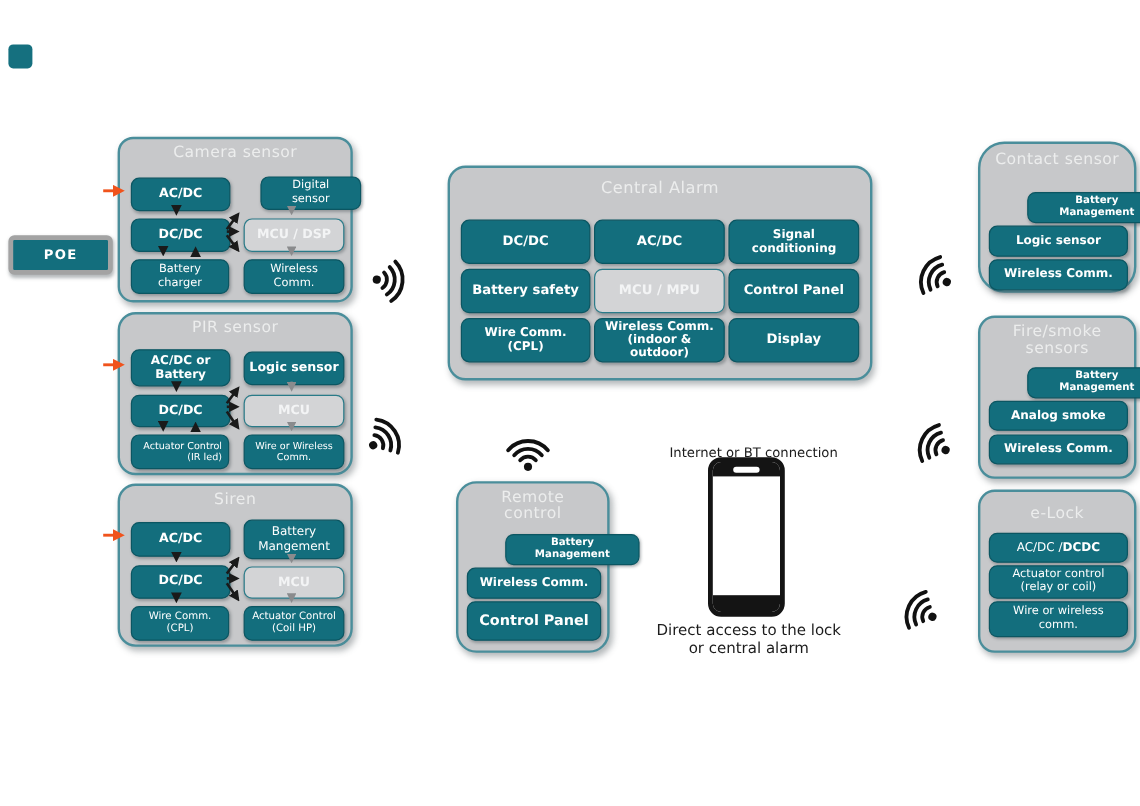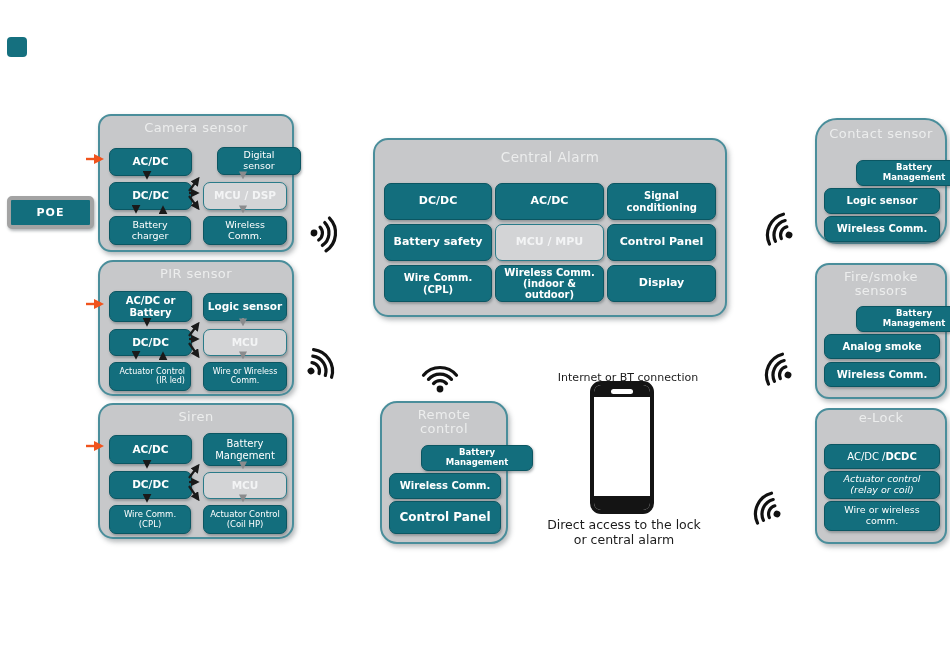--- a/index.html
+++ b/index.html
@@ -20,21 +20,21 @@
   .f11b{font-size:10.5px;font-weight:bold;}
   .f10b{font-size:10px;font-weight:bold;}
   .f10{font-size:10px;}
   .f95{font-size:9.5px;}
   .f85{font-size:8.5px;}
   .f85b{font-size:8.5px;font-weight:bold;margin-left:32px;}
   .f8{font-size:8px;}
   .f12b{font-size:12px;font-weight:bold;}
   .cb{font-size:11px;font-weight:bold;} .mw52{max-width:52px;} .mw55{max-width:55px;} .mw60{max-width:60px;}
   .mw70{max-width:70px;} .mw72{max-width:72px;} .mw80{max-width:80px;} .mw85{max-width:85px;}
-  .mw95{max-width:95px;font-style:italic;} .mw100{max-width:100px;}
+  .mw95{max-width:95px;} .mw100{max-width:100px;}
   .poe{position:absolute;left:7px;top:196px;width:79px;height:25px;background:#136e7d;
        border:4px solid #a3a3a3;border-radius:5px;color:#fff;display:flex;align-items:center;
        justify-content:center;font-size:11px;font-weight:bold;letter-spacing:1px;
        box-shadow:1px 2px 3px rgba(70,80,85,.4);}
   .corner-square{position:absolute;left:7px;top:37px;width:20px;height:20px;background:#15707f;
        border-radius:4px;}
   .overlay{position:absolute;left:0;top:0;width:950px;height:672px;pointer-events:none;z-index:10;}
   .phone{position:absolute;left:590px;top:381px;width:56px;height:125px;background:#ffffff;
        border:4px solid #141414;border-radius:11px;overflow:hidden;}
   .phone-top{position:absolute;left:0;top:0;right:0;height:12px;background:#141414;}
@@ -184,21 +184,21 @@
     </div>
   <div class="blk f10b" style="left:7px;top:69px;width:114px;height:23px;">
       <span>Analog smoke</span>
     </div>
   <div class="blk f10b" style="left:7px;top:97px;width:114px;height:23px;">
       <span>Wireless Comm.</span>
     </div>
 </div>
 
 <div class="grp" style="left:815px;top:408px;width:128px;height:132px;border-radius:14px;">
-  <div class="grp-title" style="top:1px;"><span>e-Lock</span></div>
+  <div class="grp-title" style="top:12px;"><span>e-Lock</span></div>
   <div class="blk f10" style="left:7px;top:34px;width:114px;height:23px;">
     <span><span>AC/DC / </span><b>DCDC</b></span>
   </div>
   <div class="blk f95" style="left:7px;top:61px;width:114px;height:26px;">
       <span class="mw95">Actuator control (relay or coil)</span>
     </div>
   <div class="blk f95" style="left:7px;top:91px;width:114px;height:28px;">
       <span class="mw80">Wire or wireless comm.</span>
     </div>
 </div>

